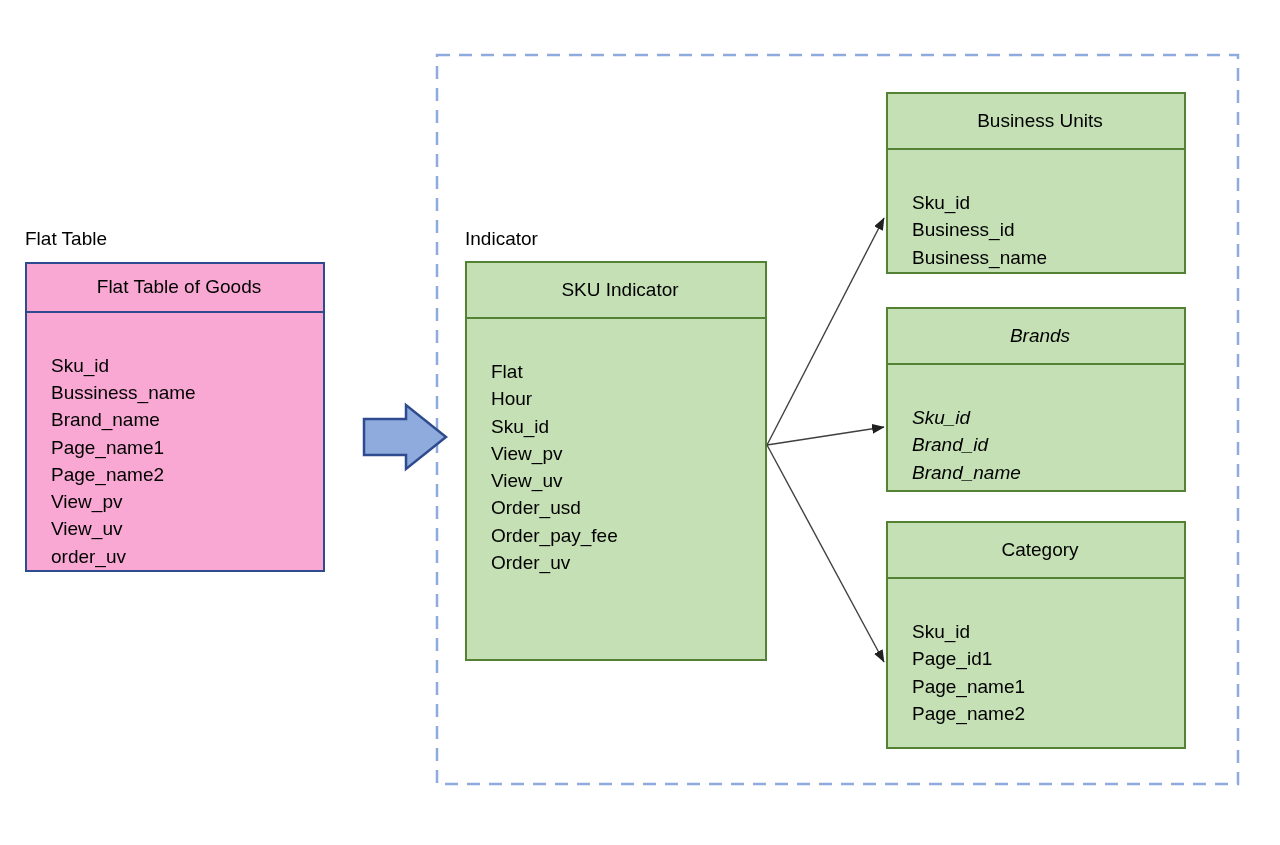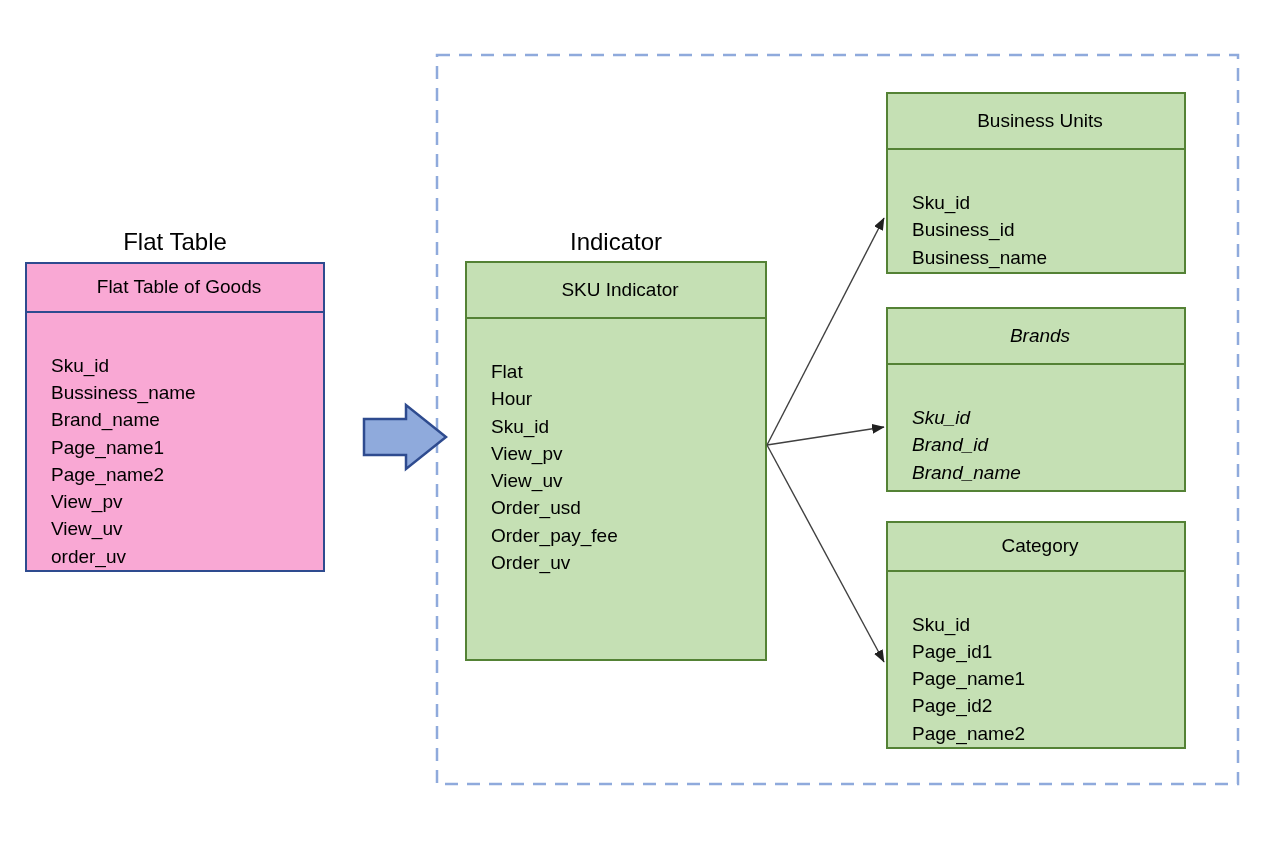--- a/index.html
+++ b/index.html
@@ -12,23 +12,22 @@
     width: 1280px;
     height: 845px;
     background: #ffffff;
     font-family: "Liberation Sans", sans-serif;
     overflow: hidden;
   }
 
   
   .caption {
     position: absolute;
-    font-size: 24px;
+    font-size: 19px;
     color: #000000;
-    text-align: center;
     white-space: nowrap;
   }
 
   
   .entity {
     position: absolute;
     box-sizing: border-box;
     border: 2px solid;
     display: flex;
     flex-direction: column;
@@ -148,18 +147,17 @@
       <div class="field">Brand_name</div>
     </div>
   </div>
 
   <div class="entity green" style="left:886px; top:521px; width:300px; height:228px;justify-content:center;">
     <div class="hdr" style="height:56px;">Category</div>
     <div class="body">
       <div class="field">Sku_id</div>
       <div class="field">Page_id1</div>
       <div class="field">Page_name1</div>
-      <div class="field">Page_id2</div>
       <div class="field">Page_name2</div>
     </div>
   </div>
 
 </div>
 
 </body></html>

